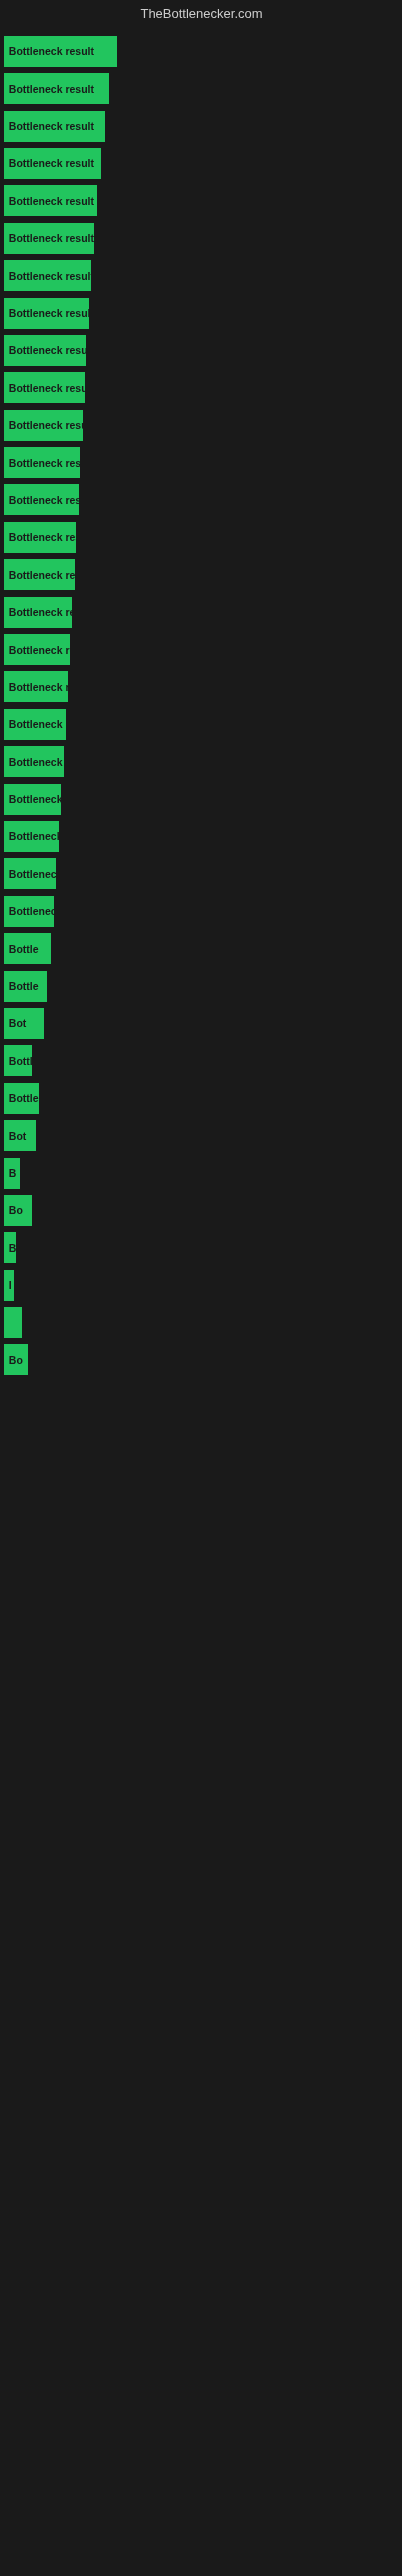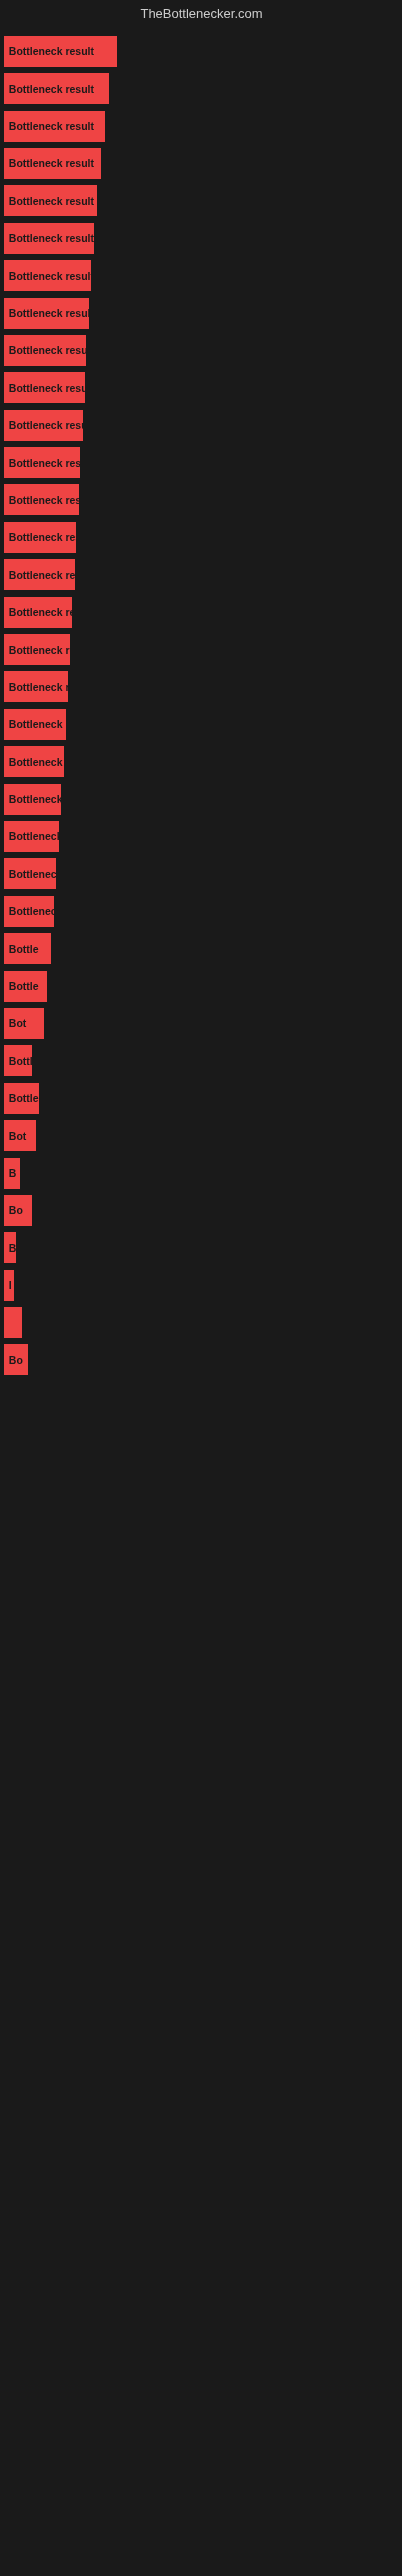--- a/index.html
+++ b/index.html
@@ -30,21 +30,21 @@
 
     .bar-row {
       display: flex;
       align-items: center;
       margin-bottom: 6.4px;
       padding: 0 4px;
     }
 
     .bar {
       height: 31px;
-      background-color: #ef4444;
+      background-color: #22c55e;
       display: flex;
       align-items: center;
       padding: 0 4.8px;
       min-width: 8px;
       overflow: hidden;
     }
 
     .bar-label {
       color: #1a1a1a;
       font-size: 10.5px;

